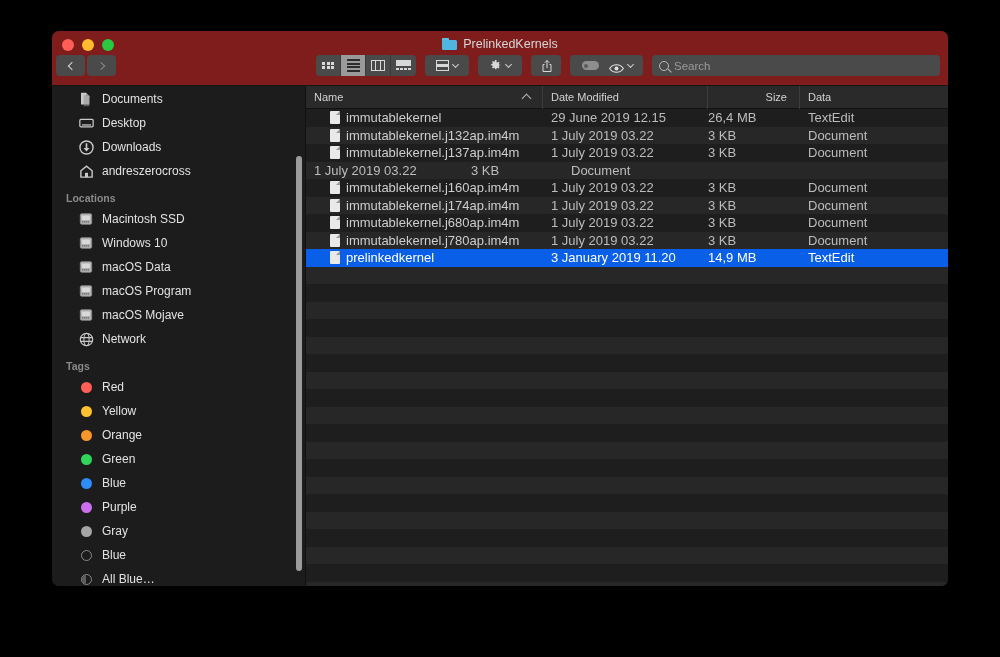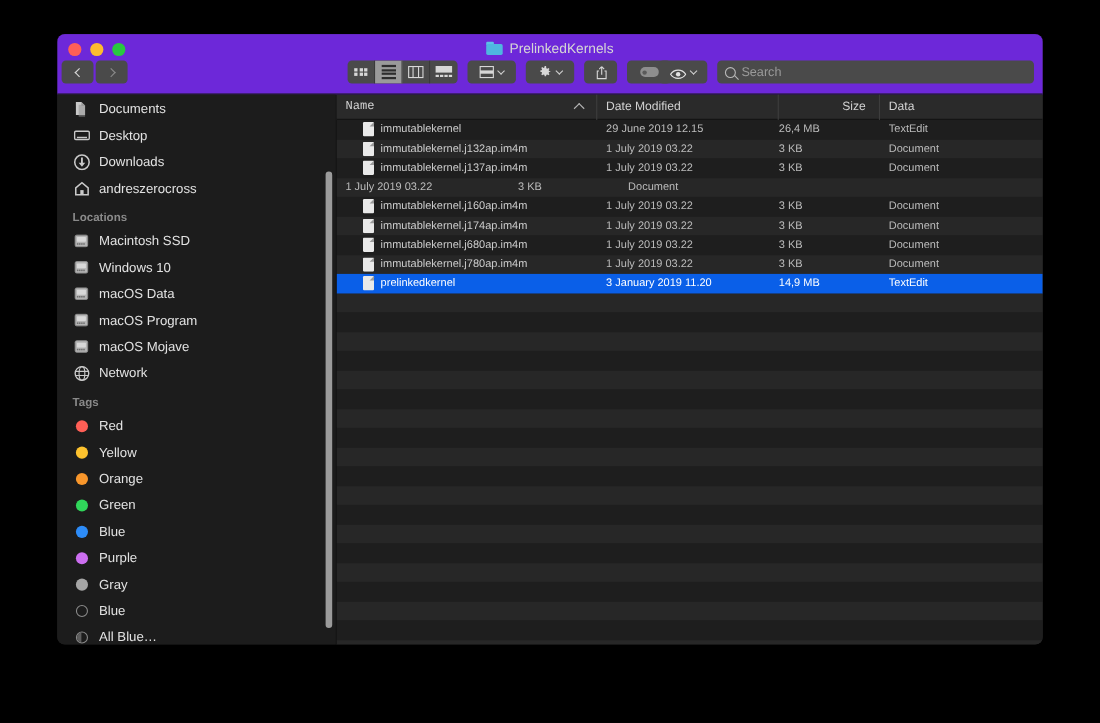--- a/index.html
+++ b/index.html
@@ -24,21 +24,21 @@
     overflow: hidden;
     background: #1e1e1e;
     box-shadow: 0 14px 40px rgba(0,0,0,0.85);
     display: flex;
     flex-direction: column;
   }
 
   
   #toolbar {
     height: 55px;
-    background: #6d28d9;
+    background: #7f1d1d;
     border-bottom: 1px solid #151515;
     position: relative;
     flex: 0 0 auto;
   }
 
   .traffic-lights {
     position: absolute;
     left: 10px;
     top: 8px;
     display: flex;
@@ -290,21 +290,21 @@
     font-size: 10.5px;
     color: #8a8a8a;
     padding: 9px 0 3px 14px;
     font-weight: 700;
   }
   .sb-item {
     height: 24px;
     display: flex;
     align-items: center;
     gap: 8px;
-    padding-left: 14px;
+    padding-left: 26px;
     font-size: 12px;
     color: #e2e2e2;
   }
   .sb-icon {
     width: 16px; height: 16px;
     flex: 0 0 auto;
     display: flex;
     align-items: center;
     justify-content: center;
   }
@@ -365,21 +365,21 @@
     flex: 0 0 auto;
   }
   .ch {
     height: 23px;
     display: flex;
     align-items: center;
     border-right: 1px solid #3d3d3d;
     padding: 0 8px;
     position: relative;
   }
-  .ch.name { flex: 1; justify-content: space-between; font-family: Liberation Mono, monospace; }
+  .ch.name { flex: 1; justify-content: space-between; }
   .ch.date { width: 165px; }
   .ch.size { width: 92px; justify-content: flex-end; padding-right: 12px; }
   .ch.kind { width: 148px; border-right: none; }
   .sort-arrow {
     width: 7px; height: 7px;
     border-top: 1.4px solid #b5b5b5;
     border-right: 1.4px solid #b5b5b5;
     transform: rotate(-45deg);
     margin-right: 4px;
     margin-top: 3px;
@@ -387,21 +387,21 @@
 
   .rows-area {
     flex: 1;
     overflow: hidden;
     position: relative;
   }
   .row {
     height: 17.5px;
     display: flex;
     align-items: center;
-    font-size: 10px;
+    font-size: 13px;
     color: #cdcdcd;
   }
   .row.odd  { background: #1e1e1e; }
   .row.even { background: #272727; }
   .row.selected { background: #0a5fe8; color: #ffffff; }
 
   .cell.name {
     flex: 1;
     display: flex;
     align-items: center;

